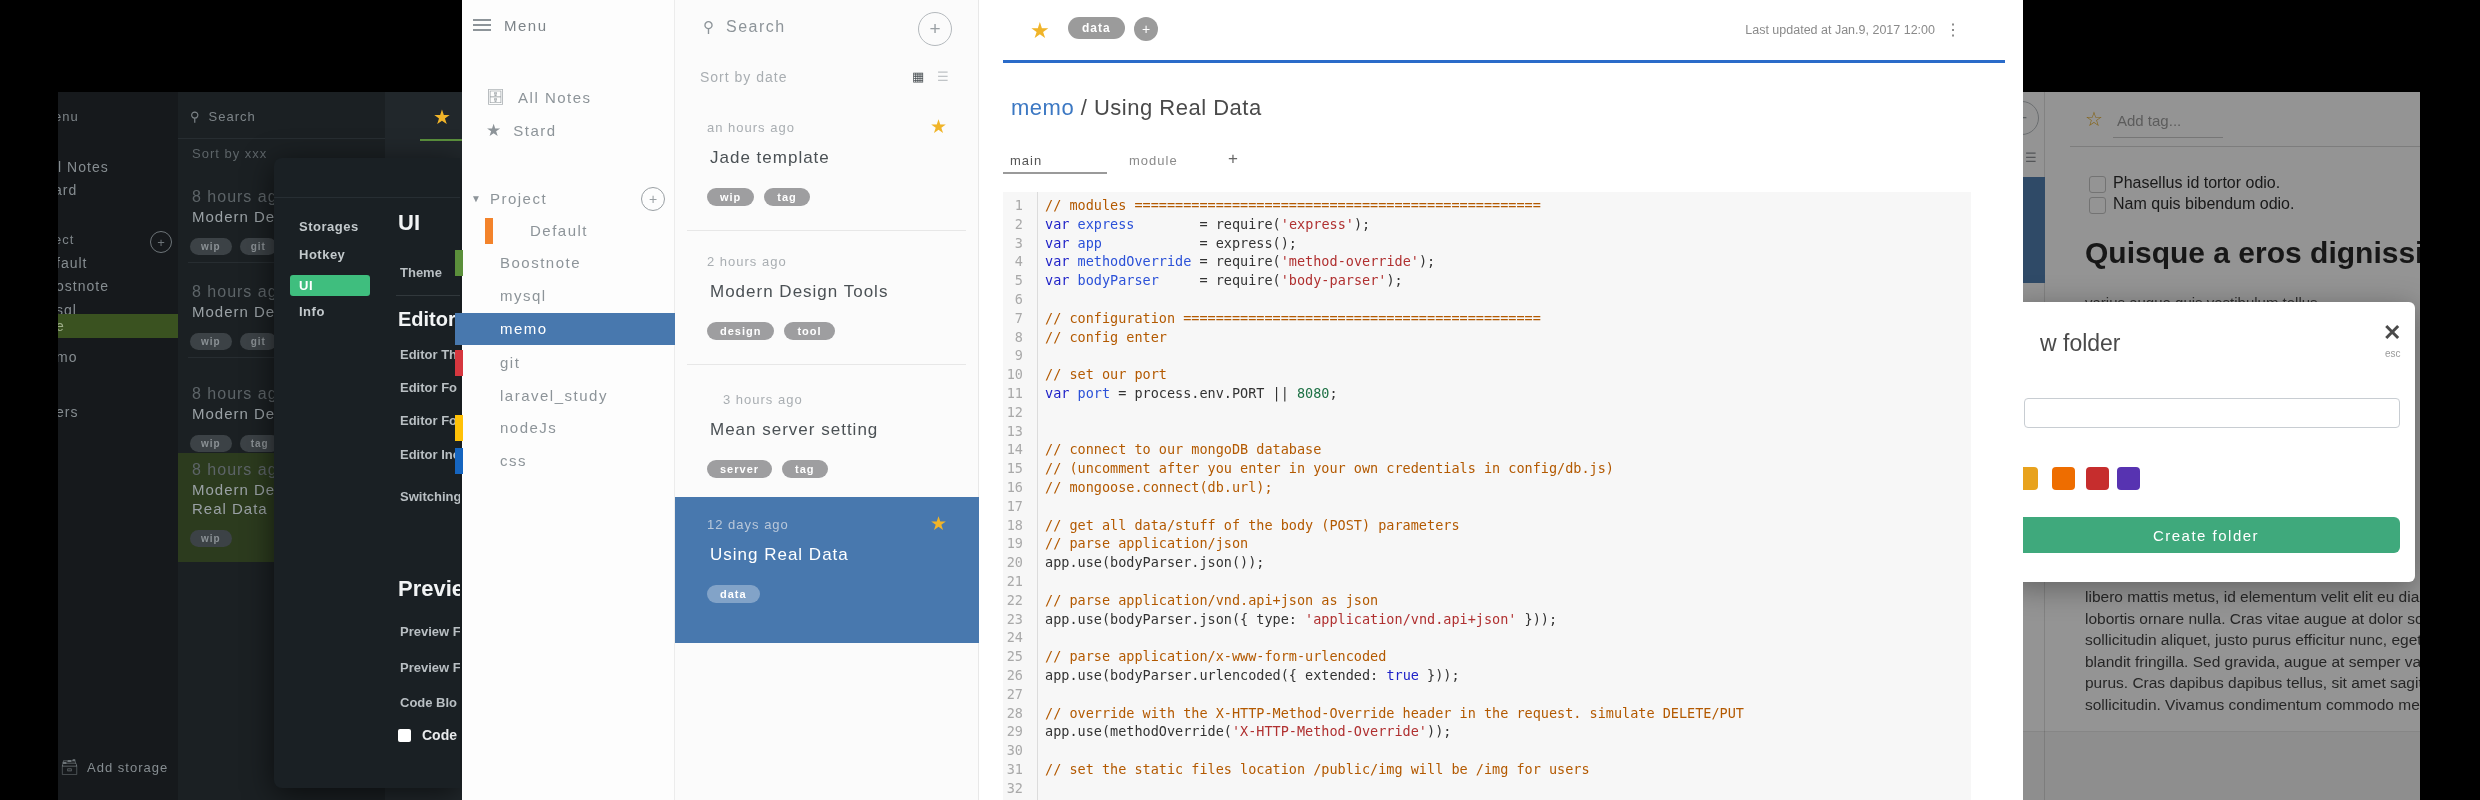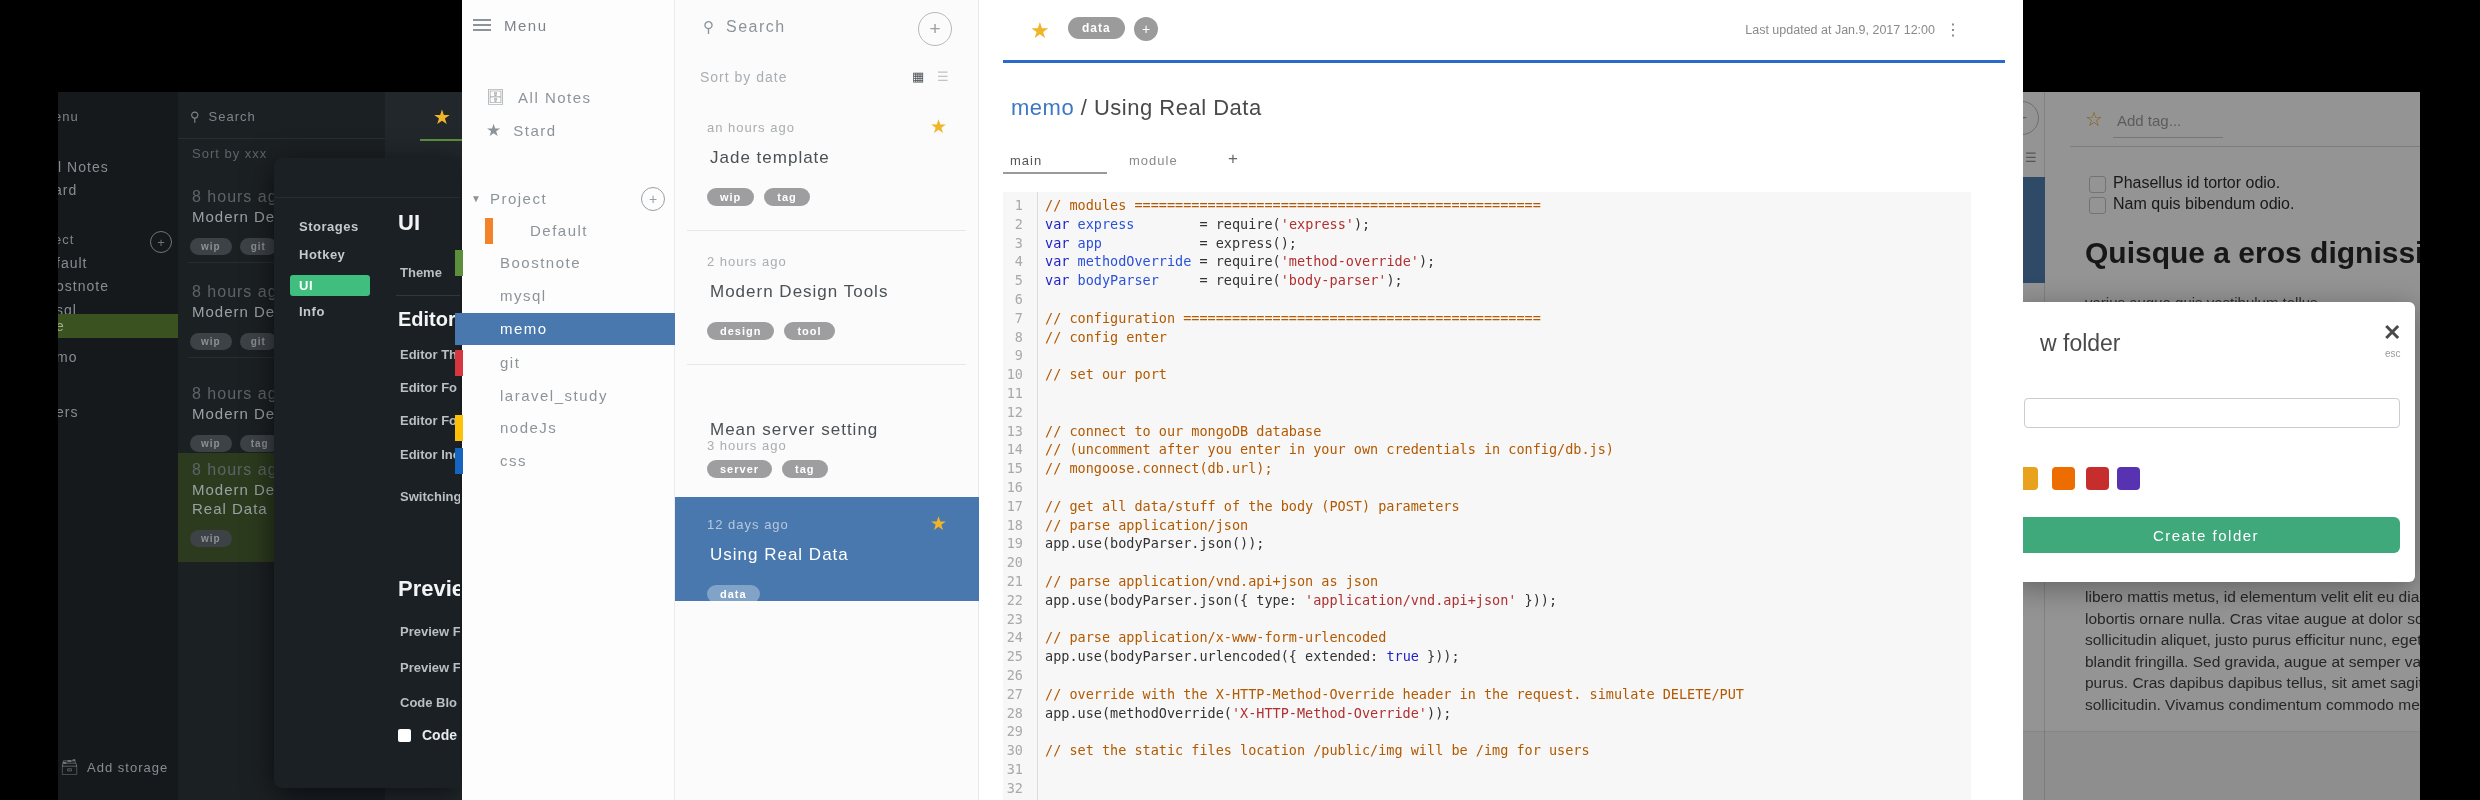--- a/index.html
+++ b/index.html
@@ -253,26 +253,26 @@
           <div style="position: absolute; left: 32px; top: 87px; white-space: nowrap;"><span class="pill">wip</span><span class="pill">tag</span></div>
         </div>
         <div class="ln-div" style="position: absolute; top: 230px;"></div>
         <div style="position: absolute; left: 0px; top: 234px; width: 304px; height: 128px;">
           <div class="ln-time" style="position: absolute; left: 32px; top: 20px;">2 hours ago</div>
           <div class="ln-title" style="position: absolute; left: 35px; top: 48px;">Modern Design Tools</div>
           <div style="position: absolute; left: 32px; top: 87px; white-space: nowrap;"><span class="pill">design</span><span class="pill">tool</span></div>
         </div>
         <div class="ln-div" style="position: absolute; top: 364px;"></div>
         <div style="position: absolute; left: 0px; top: 372px; width: 304px; height: 128px;">
-          <div class="ln-time" style="position: absolute; left: 32px; top: 20px; margin-top: 46px;">3 hours ago</div>
+          <div class="ln-time" style="position: absolute; left: 48px; top: 20px;">3 hours ago</div>
           <div class="ln-title" style="position: absolute; left: 35px; top: 48px;">Mean server setting</div>
           <div style="position: absolute; left: 32px; top: 87px; white-space: nowrap;"><span class="pill">server</span><span class="pill">tag</span></div>
         </div>
         <div class="ln-div" style="position: absolute; top: 502px;"></div>
-        <div class="card-sel" style="position: absolute; top: 497px; height: 104px;">
+        <div class="card-sel" style="position: absolute; top: 497px; height: 146px;">
           <div class="ln-time" style="position: absolute; left: 32px; top: 20px;">12 days ago</div>
           <div class="star" style="position: absolute; left: 255px; top: 15px; font-size: 19px;">★</div>
           <div class="ln-title" style="position: absolute; left: 35px; top: 48px;">Using Real Data</div>
           <div style="position: absolute; left: 32px; top: 87px; white-space: nowrap;"><span class="pill">data</span></div>
         </div>
       </div>
   </div>
 
   <div class="abs" id="editor">
     <div class="abs star" style="left:51px;top:18px;font-size:22px;">★</div>
@@ -330,20 +330,21 @@
           <div class="cl"><span class="tk-c">// modules ==================================================</span></div>
           <div class="cl"><span class="tk-k">var</span><span class="tk-p"> </span><span class="tk-d">express</span><span class="tk-p">        = require(</span><span class="tk-s">'express'</span><span class="tk-p">);</span></div>
           <div class="cl"><span class="tk-k">var</span><span class="tk-p"> </span><span class="tk-d">app</span><span class="tk-p">            = express();</span></div>
           <div class="cl"><span class="tk-k">var</span><span class="tk-p"> </span><span class="tk-d">methodOverride</span><span class="tk-p"> = require(</span><span class="tk-s">'method-override'</span><span class="tk-p">);</span></div>
           <div class="cl"><span class="tk-k">var</span><span class="tk-p"> </span><span class="tk-d">bodyParser</span><span class="tk-p">     = require(</span><span class="tk-s">'body-parser'</span><span class="tk-p">);</span></div>
           <div class="cl">&nbsp;</div>
           <div class="cl"><span class="tk-c">// configuration ============================================</span></div>
           <div class="cl"><span class="tk-c">// config enter</span></div>
           <div class="cl">&nbsp;</div>
           <div class="cl"><span class="tk-c">// set our port</span></div>
+          <div class="cl"><span class="tk-k">var</span><span class="tk-p"> </span><span class="tk-d">port</span><span class="tk-p"> = process.env.PORT || </span><span class="tk-n">8080</span><span class="tk-p">;</span></div>
           <div class="cl">&nbsp;</div>
           <div class="cl">&nbsp;</div>
           <div class="cl"><span class="tk-c">// connect to our mongoDB database</span></div>
           <div class="cl"><span class="tk-c">// (uncomment after you enter in your own credentials in config/db.js)</span></div>
           <div class="cl"><span class="tk-c">// mongoose.connect(db.url);</span></div>
           <div class="cl">&nbsp;</div>
           <div class="cl"><span class="tk-c">// get all data/stuff of the body (POST) parameters</span></div>
           <div class="cl"><span class="tk-c">// parse application/json</span></div>
           <div class="cl"><span class="tk-p">app.use(bodyParser.json());</span></div>
           <div class="cl">&nbsp;</div>

